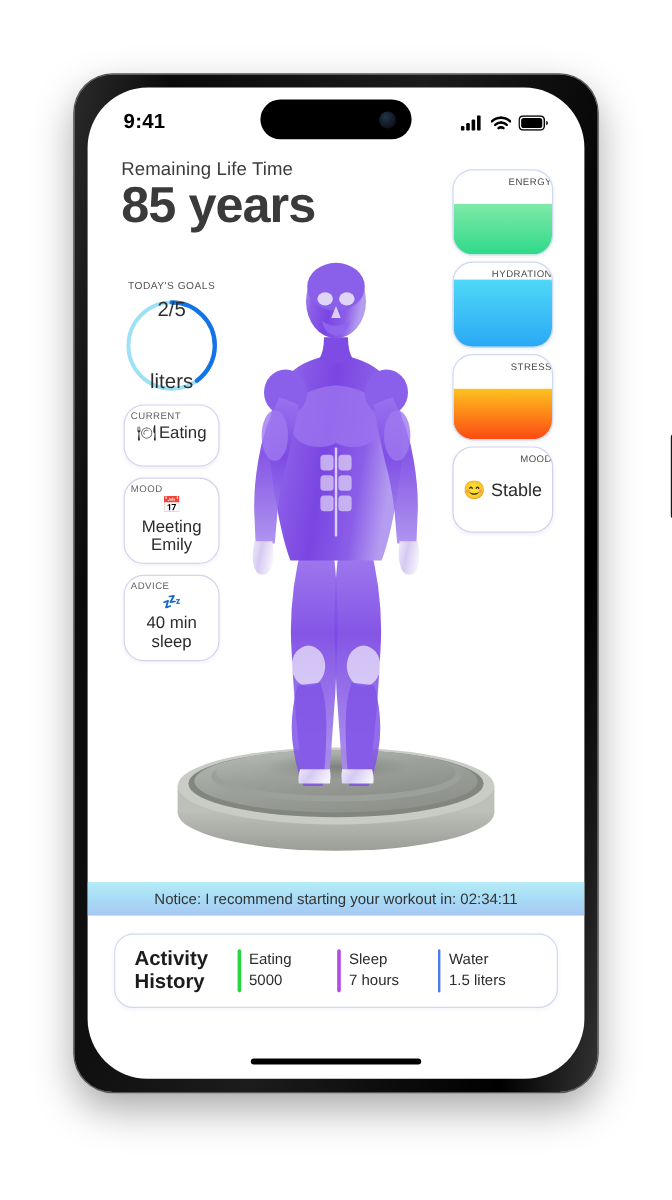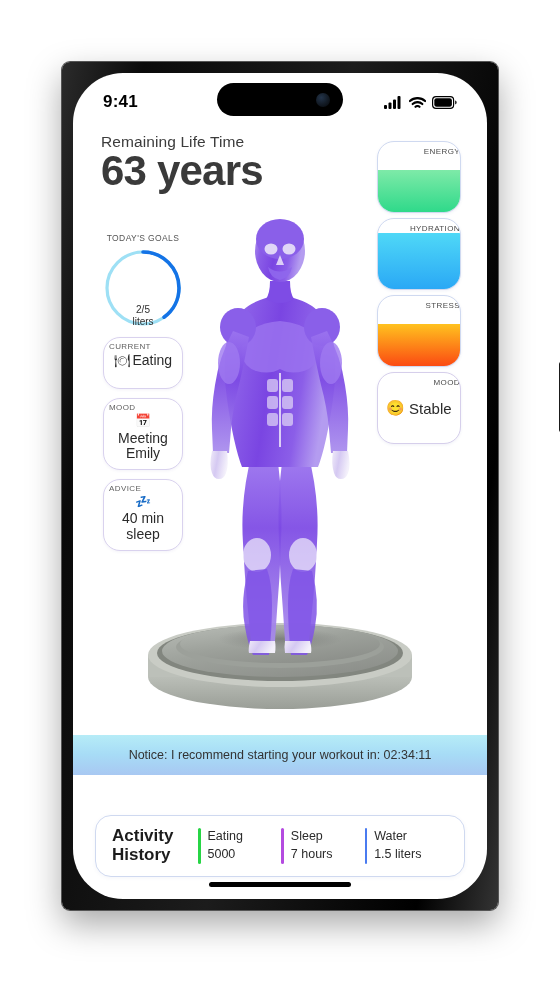--- a/index.html
+++ b/index.html
@@ -8,21 +8,21 @@
     background: #ffffff;
     font-family: "Liberation Sans", sans-serif;
     overflow: hidden;
   }
 
   
   #phone-frame {
     position: absolute;
     left: 62px; top: 62px;
     width: 436px; height: 848px;
-    border-radius: 8px;
+    border-radius: 32px;
     background: linear-gradient(100deg,#2b2b2b 0%, #0a0a0a 14%, #1c1c1c 50%, #000 86%, #343434 100%);
     box-shadow: 0 0 0 1px #555, 0 14px 34px rgba(0,0,0,.35);
     box-sizing: border-box;
     padding: 11px;
   }
   #phone-screen {
     position: relative;
     width: 100%; height: 100%;
     background: #ffffff;
     border-radius: 50px;
@@ -71,21 +71,21 @@
 
   
   #left-col { position:absolute; left:30px; top:160px; width:80px; z-index:5; }
   #goals-label {
     font-size:8.5px; color:#555; letter-spacing:.4px; text-align:center;
     margin-bottom:5px; font-weight:500;
   }
   #goals-ring { position:relative; width:80px; height:80px; margin:0 auto; }
   #goals-ring-text {
     position:absolute; inset:0; display:flex; flex-direction:column;
-    align-items:center; justify-content:flex-end; font-size:10px; color:#2e2e2e; line-height:1.18;
+    align-items:center; justify-content:space-between; font-size:17px; color:#2e2e2e; line-height:1.18;
   }
 
   .mini-card {
     margin-top:9px; border-radius:17px; background:#fff;
     border:1px solid #d9d2ee; padding:4px 5px 7px;
     box-shadow:0 1px 3px rgba(90,70,160,.07);
     box-sizing:border-box; min-height:52px;
   }
   .mini-card .mc-label {
     font-size:8px; color:#606060; letter-spacing:.4px; margin-bottom:2px;
@@ -114,29 +114,29 @@
   }
   #card-mood { border:1px solid #d6cfeb; }
   #mood-row {
     position:absolute; left:0; right:0; top:26px;
     display:flex; align-items:center; justify-content:center; gap:4px;
     font-size:15px; color:#2b2b2b;
   }
 
   
   #notice-bar {
-    position:absolute; left:0; right:0; top:662px; height:40px;
+    position:absolute; left:0; right:0; top:662px; height:28px;
     background: linear-gradient(180deg,#b6ecf7 0%, #a7dcf6 48%, #a8c8f2 100%);
     display:flex; align-items:center; justify-content:center; z-index:10;
   }
   #notice-text { font-size:12.5px; color:#333; letter-spacing:0; }
 
   
   #activity-card {
-    position:absolute; left:22px; right:22px; top:742px; height:62px;
+    position:absolute; left:22px; right:22px; top:705px; height:62px;
     border:1px solid #cfd9f0; border-radius:16px; background:#fff;
     display:flex; align-items:center; padding:0 16px; box-sizing:border-box;
     z-index:10; box-shadow:0 1px 4px rgba(60,80,160,.06);justify-content:center;
   }
   #activity-title {
     font-size:17px; font-weight:bold; color:#1c1c1c; line-height:1.1;
     width:86px; flex-shrink:0;
   }
   .stat-group { display:flex; align-items:stretch; gap:7px; flex:1; }
   .stat-bar { width:2.5px; border-radius:2px; }
@@ -185,21 +185,21 @@
     </div>
 
     <div id="dynamic-island">
       <div id="island-camera"></div>
     </div>
 
     <div id="app-body">
 
       <div id="header">
         <div id="header-subtitle">Remaining Life Time</div>
-        <div id="header-title">63 years</div>
+        <div id="header-title">85 years</div>
       </div>
 
       <div id="figure-stage">
         <svg width="300" height="520" viewBox="0 0 300 520">
           <defs>
             <linearGradient id="gMus" x1="0" y1="0" x2="1" y2="0.25">
               <stop offset="0%" stop-color="#b49cf0"></stop>
               <stop offset="22%" stop-color="#8b5ee8"></stop>
               <stop offset="50%" stop-color="#7a45e2"></stop>
               <stop offset="78%" stop-color="#8b5ee8"></stop>

